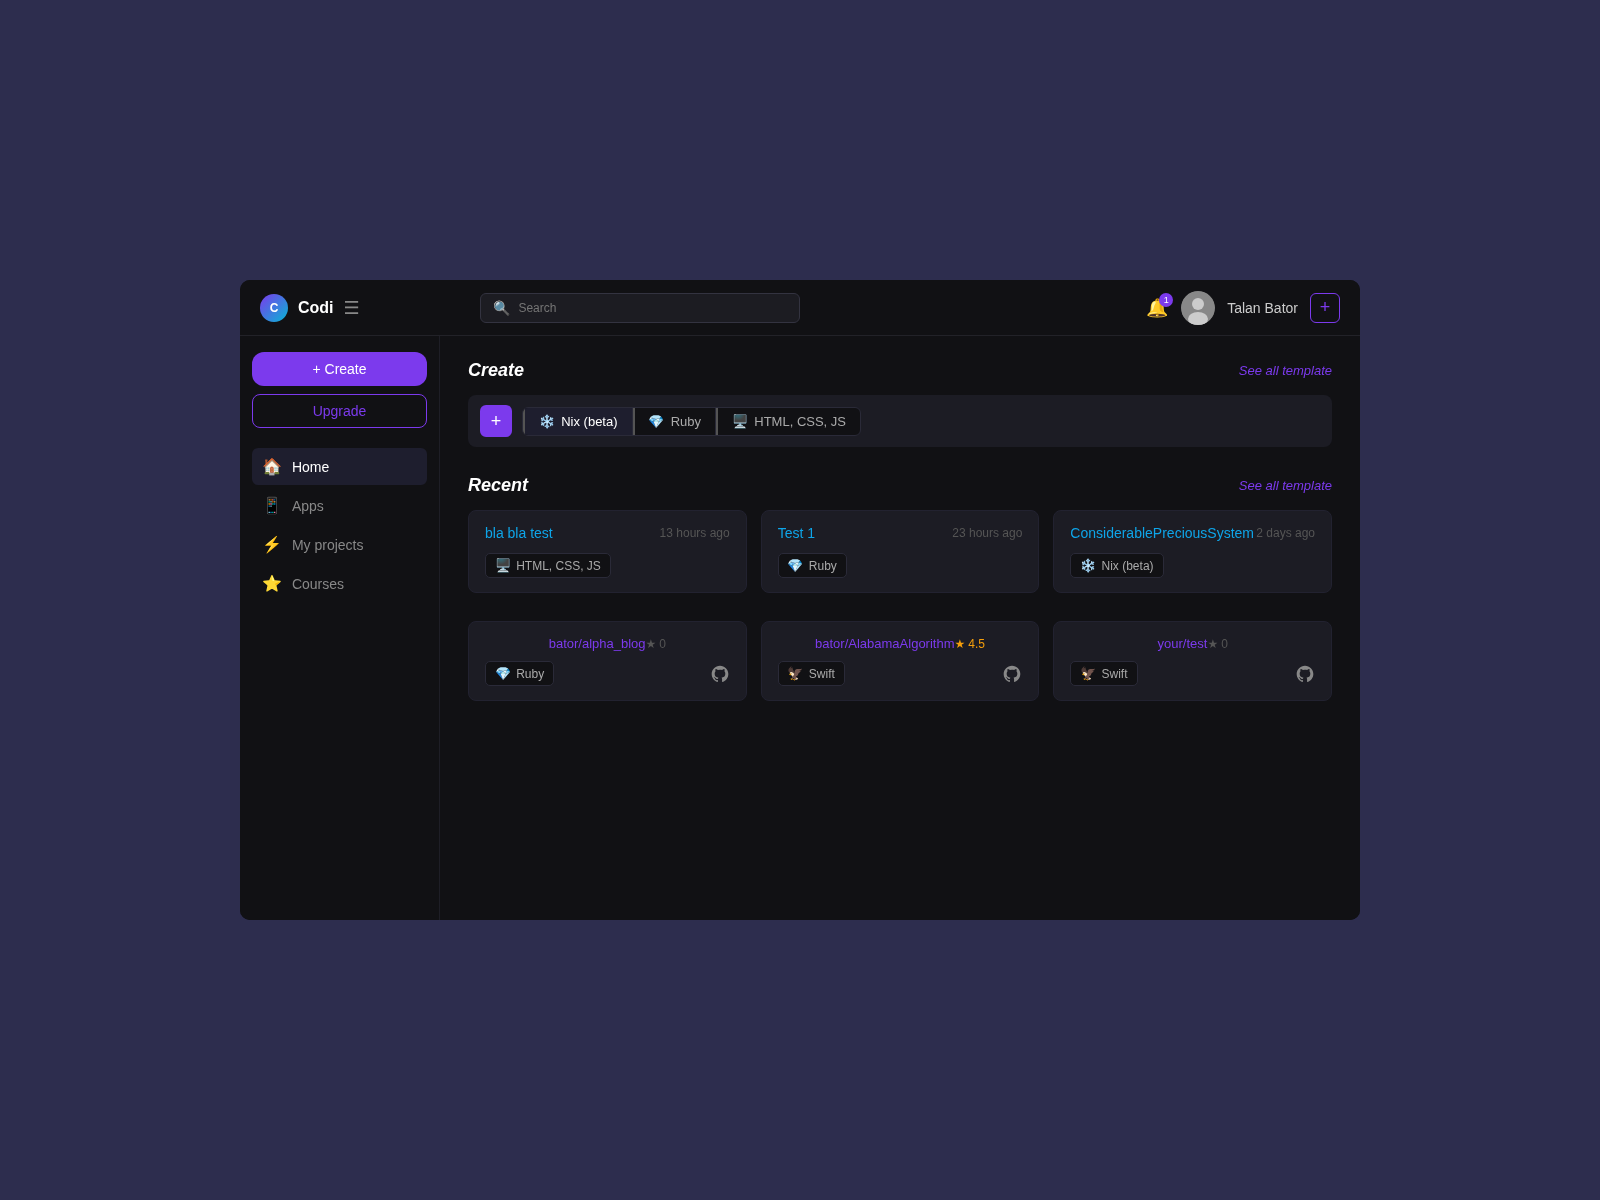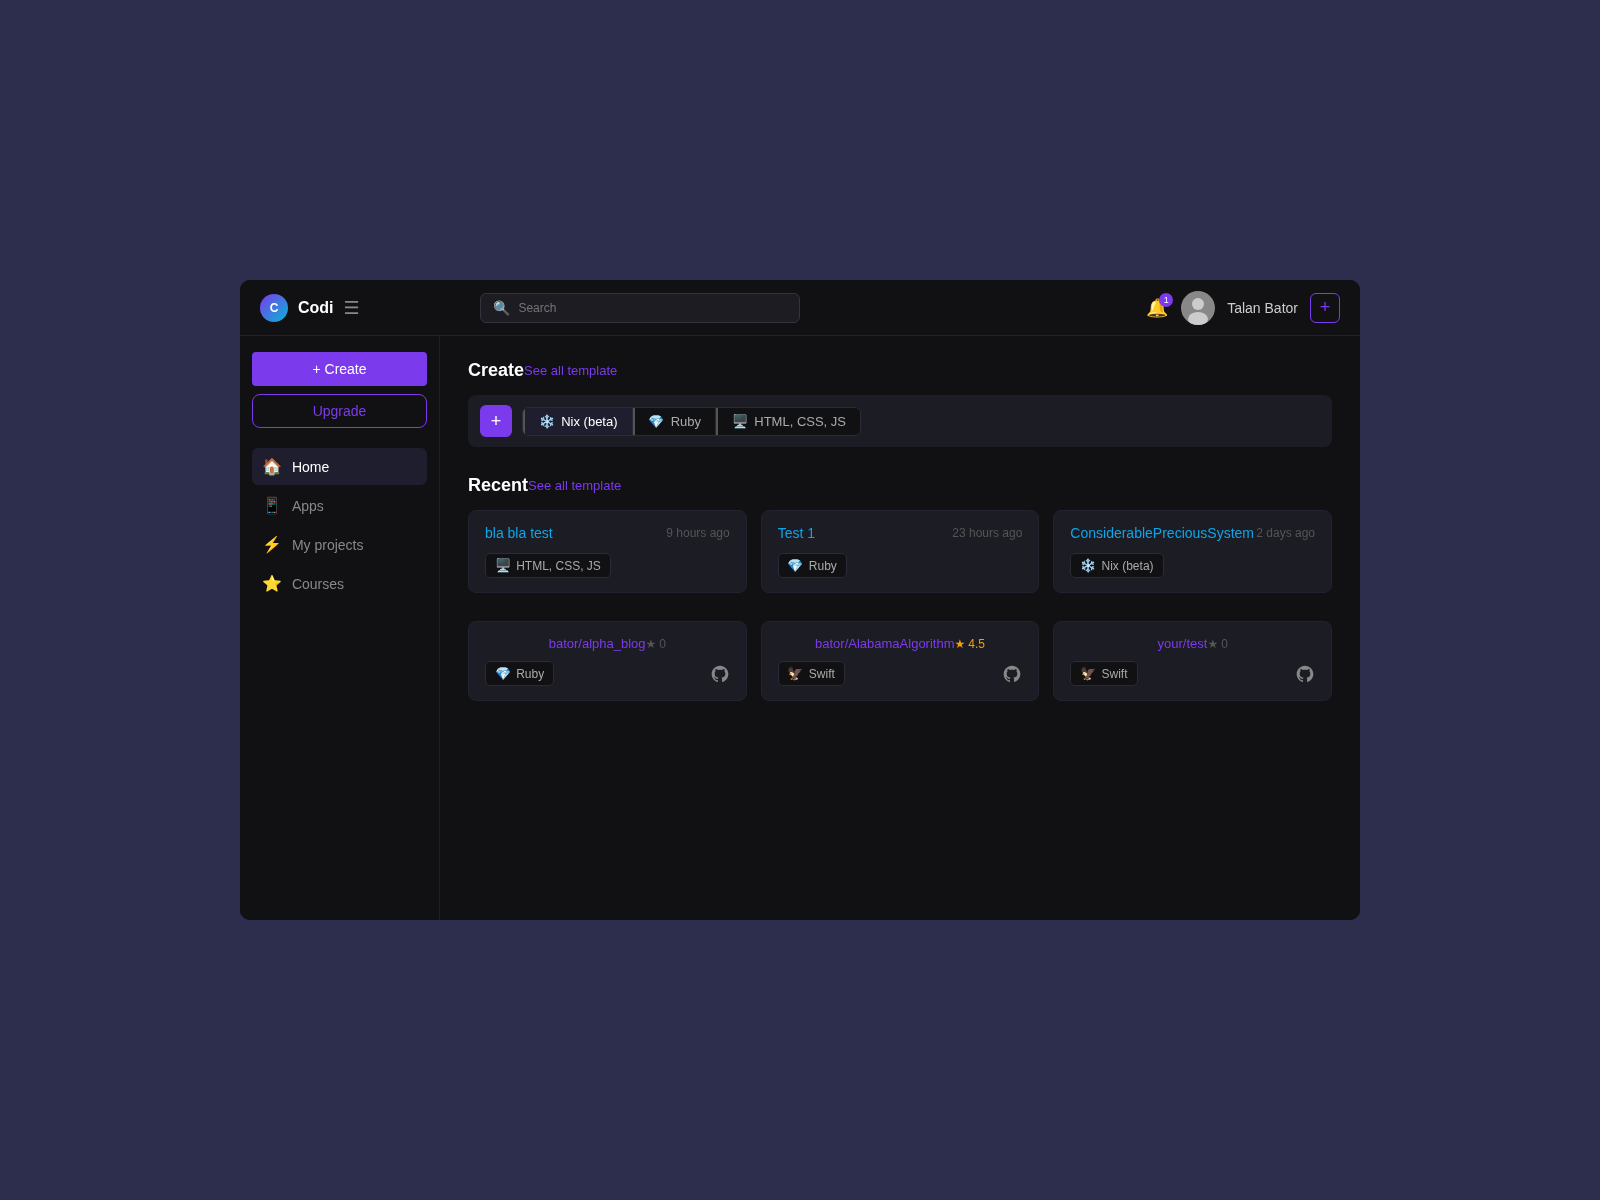--- a/index.html
+++ b/index.html
@@ -154,21 +154,21 @@
       border-right: 1px solid #1e1e26;
       display: flex;
       flex-direction: column;
       padding: 16px 12px;
       flex-shrink: 0;
     }
     .btn-create {
       background: #7c3aed;
       color: white;
       border: none;
-      border-radius: 4px;
+      border-radius: 12px;
       padding: 9px 0;
       font-size: 14px;
       cursor: pointer;
       width: 100%;
       margin-bottom: 8px;
     }
     .btn-upgrade {
       background: none;
       color: #7c3aed;
       border: 1px solid #7c3aed;
@@ -246,22 +246,23 @@
     
     .main {
       flex: 1;
       padding: 24px 28px;
       overflow-y: auto;
       background: #111114;
     }
     .section-header {
       display: flex;
       align-items: center;
-      justify-content: flex-start;
+      justify-content: space-between;
       margin-bottom: 14px;
+      font-style: italic;
     }
     .section-title {
       color: #ffffff;
       font-size: 18px;
       font-weight: 600;
     }
     .see-all-link {
       color: #7c3aed;
       font-size: 13px;
       cursor: pointer;
@@ -482,21 +483,21 @@
       </div>
 
       <div class="section-header">
         <span class="section-title">Recent</span>
         <span class="see-all-link">See all template</span>
       </div>
       <div class="cards-row">
         <div class="card">
           <div class="card-header">
             <span class="card-name">bla bla test</span>
-            <span class="card-time">9 hours ago</span>
+            <span class="card-time">13 hours ago</span>
           </div>
           <span class="card-tag">
             <span class="tag-emoji">🖥️</span>
             <span>HTML, CSS, JS</span>
           </span>
         </div>
         <div class="card">
           <div class="card-header">
             <span class="card-name">Test 1</span>
             <span class="card-time">23 hours ago</span>

